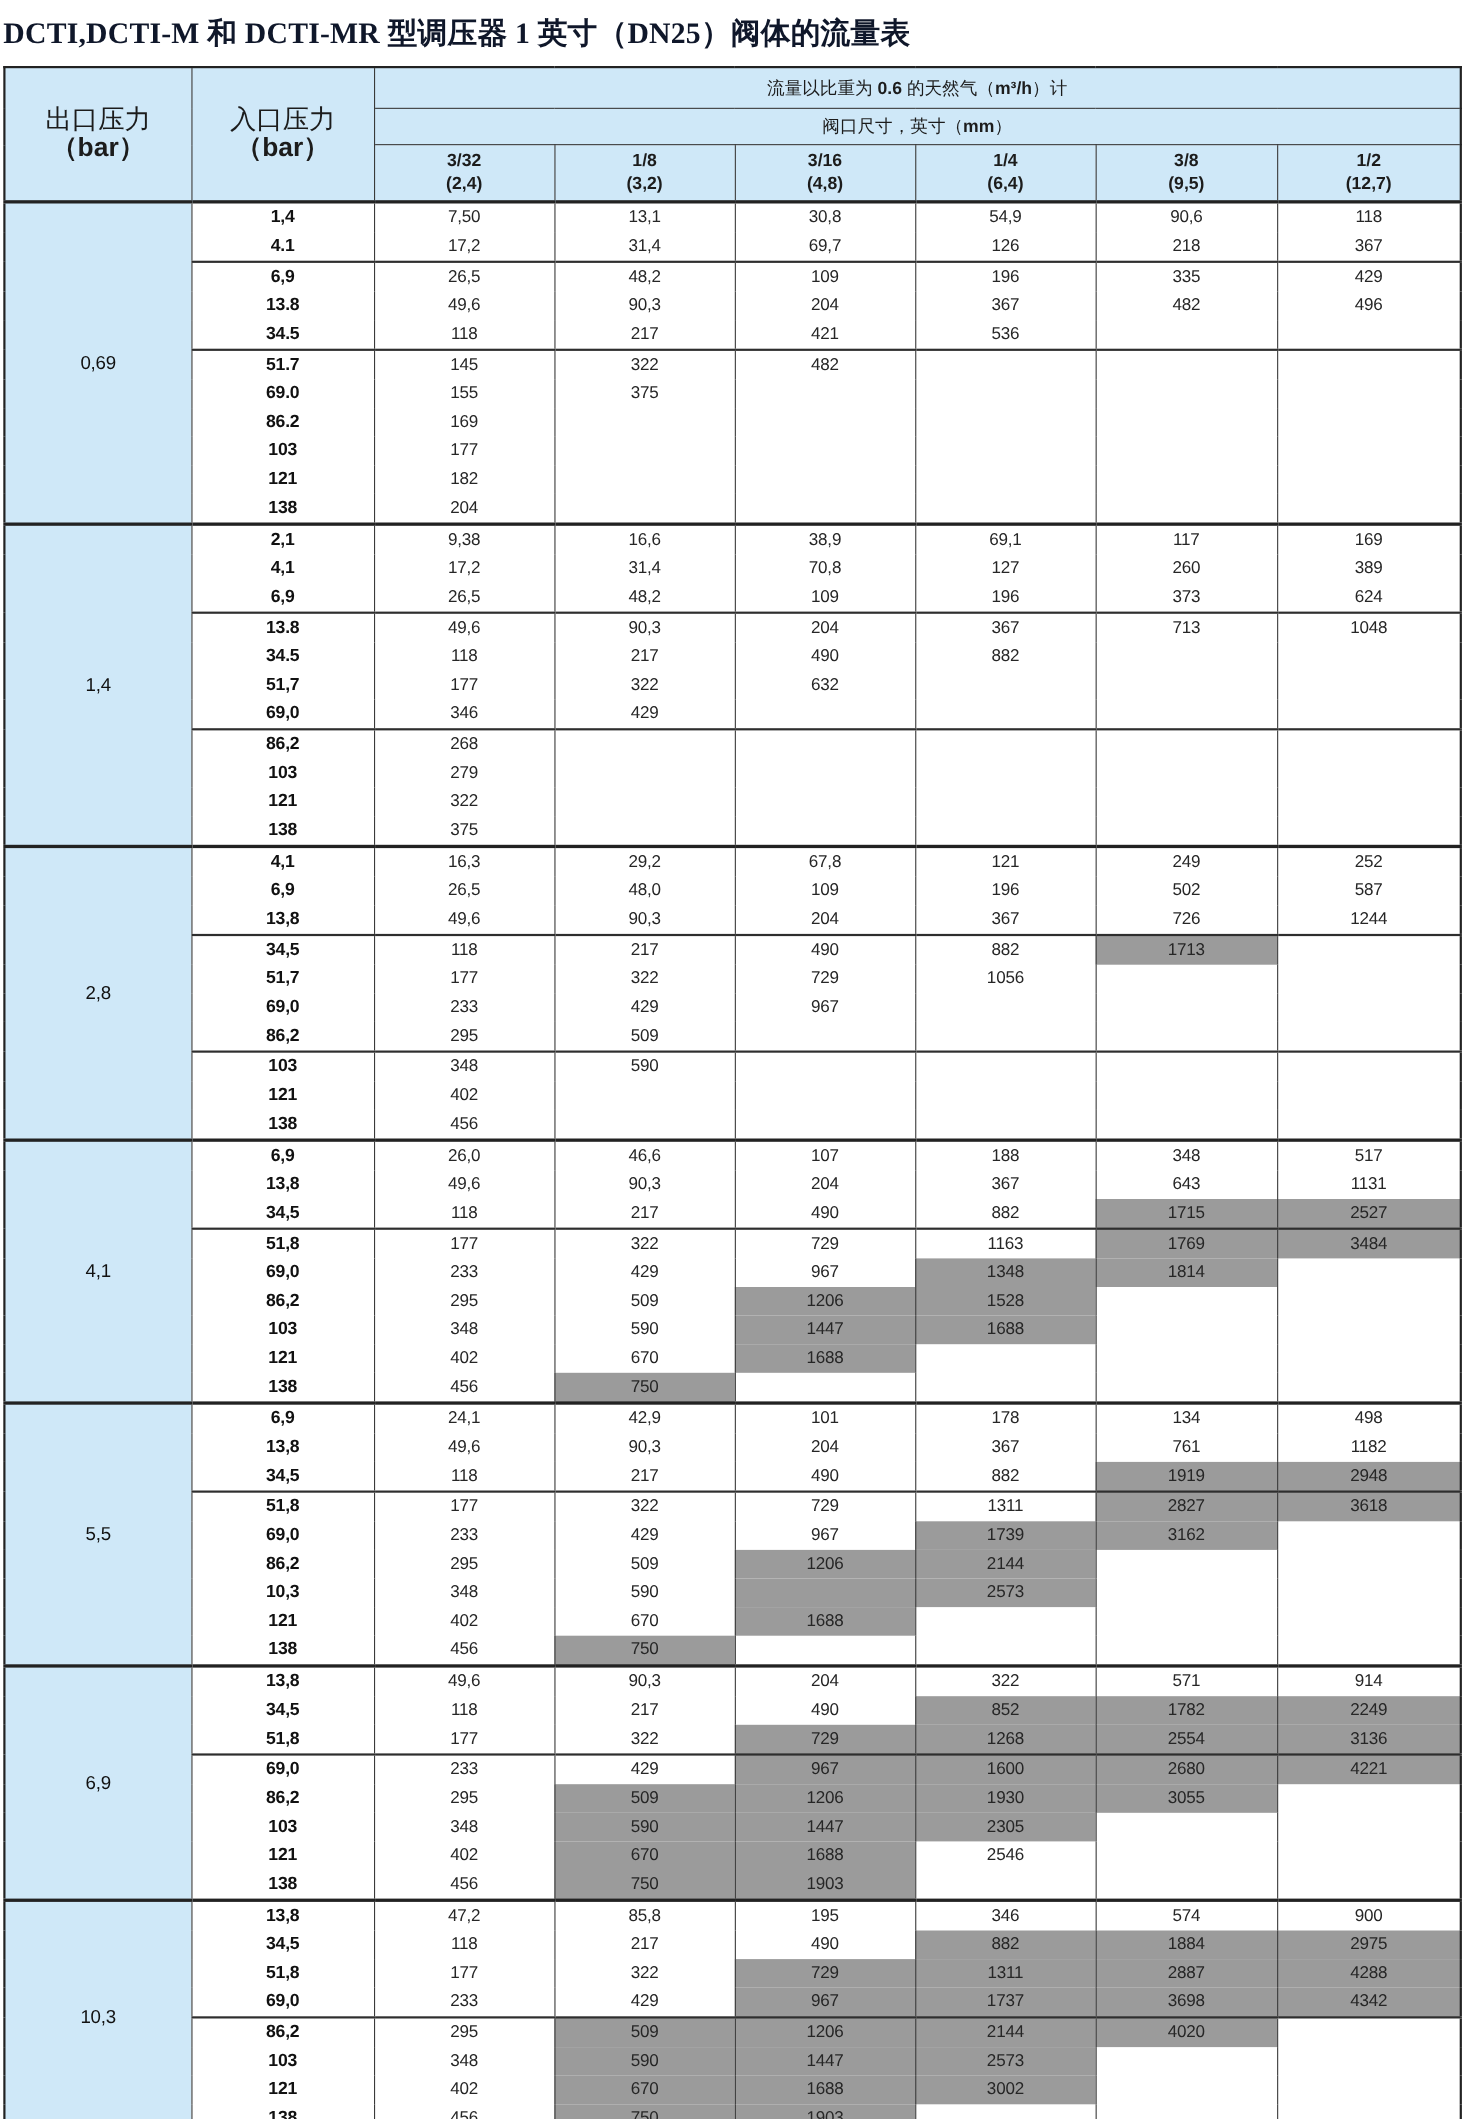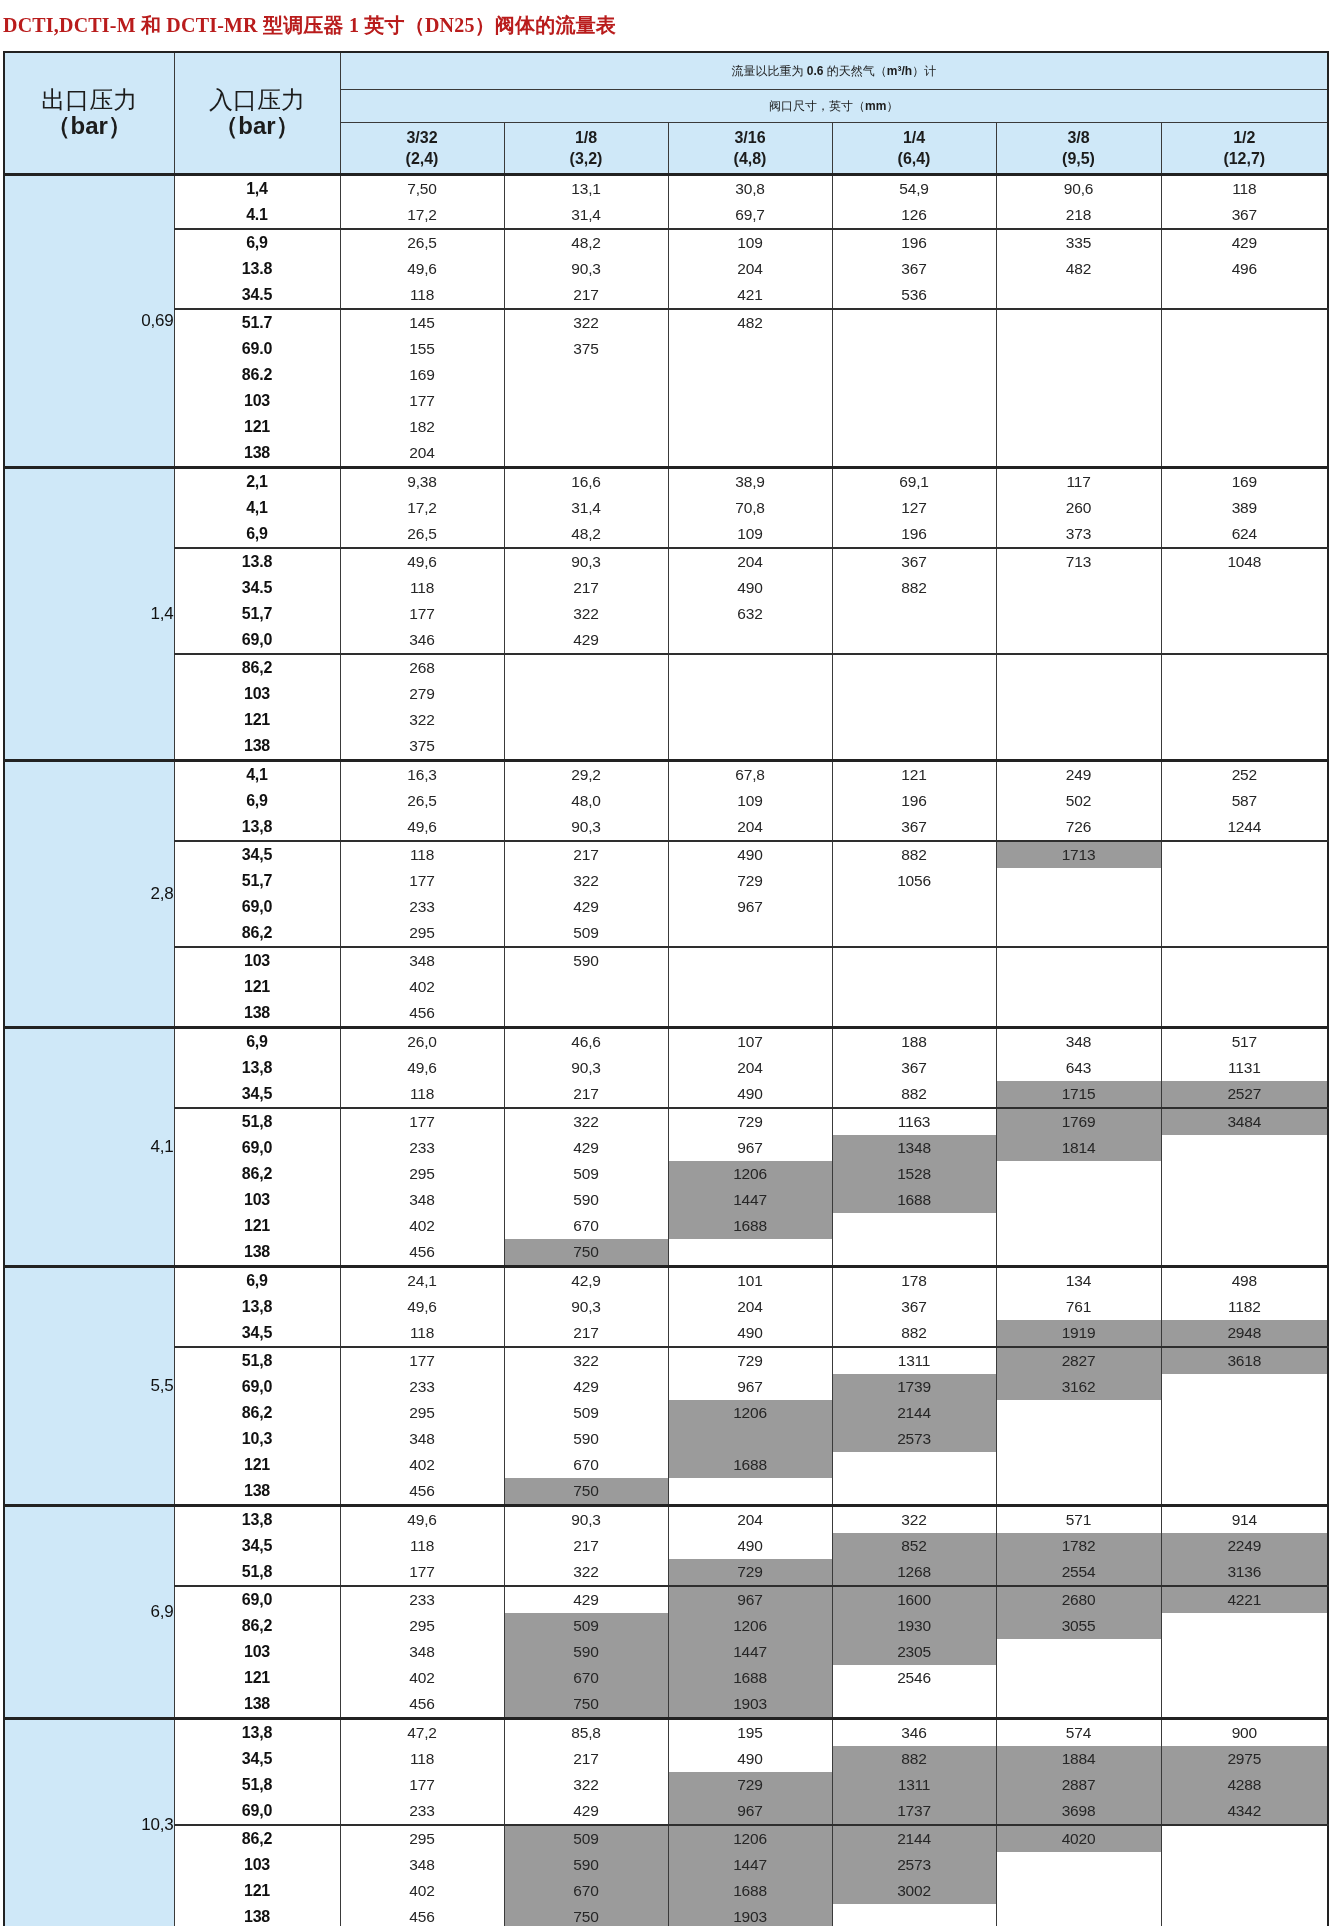--- a/index.html
+++ b/index.html
@@ -6,38 +6,38 @@
   body {
     width:1330px;
     font-family:"Liberation Sans","DejaVu Sans",sans-serif;
     color:#1c1c1c;
     -webkit-font-smoothing:antialiased;
   }
   .page { width:1330px; padding:6px 0 4px 0; }
   .title {
     font-family:"Liberation Serif","DejaVu Serif",serif;
     font-weight:bold;
-    font-size:20px;
-    color:#b91c1c;
+    font-size:27px;
+    color:#0f172a;
     padding:6px 4px 12px 3px;
     letter-spacing:0.2px;
     white-space:nowrap;
   }
   table.flow {
     border-collapse:collapse;
     table-layout:fixed;
     width:1324px;
     margin-left:3px;
     border:2px solid #222222;
   }
   
   thead th {
     background:#cfe8f8;
     border:1px solid #3a3a3a;
-    font-size:12px;
+    font-size:16px;
     font-weight:normal;
     text-align:center;
     vertical-align:middle;
     padding:2px 0;
   }
   thead tr.h1 th { height:32px; }
   thead tr.h2 th { height:28px; }
   thead tr.h3 th { height:46px; font-weight:bold; font-size:16px; line-height:21px; }
   thead th .b { font-weight:bold; }
   thead th.side { font-size:24px; line-height:26px; }
@@ -54,21 +54,20 @@
     padding:0;
     font-size:15.5px;
     color:#262626;
     letter-spacing:-0.2px;
   }
   tbody td.outlet {
     background:#cfe8f8;
     font-size:17px;
     color:#111;
     border-bottom:1px solid #3a3a3a;
-    text-align:right;
   }
   tbody td.inlet { font-weight:bold; font-size:16px; color:#111; }
   tbody td.shaded { background:#9b9b9b; }
   tbody tr.sep td { border-top:2px solid #2e2e2e; }
   tbody tr.gstart td { border-top:3px solid #222222; }
 </style>
 </head>
 <body>
 
 <div class="page">

